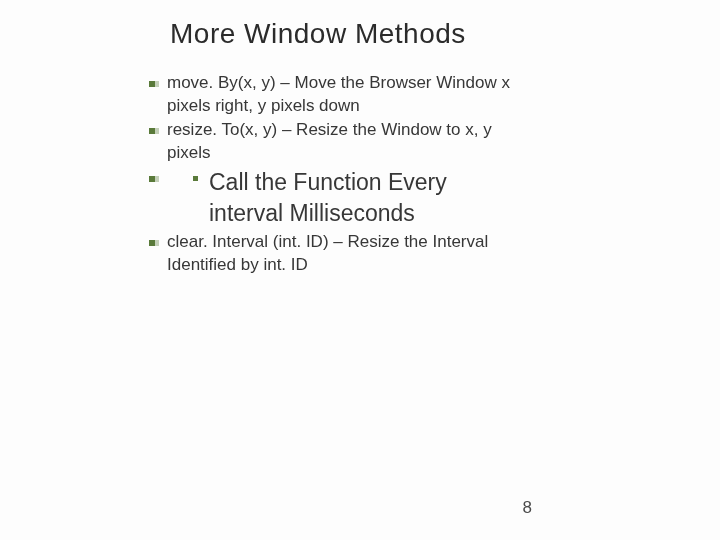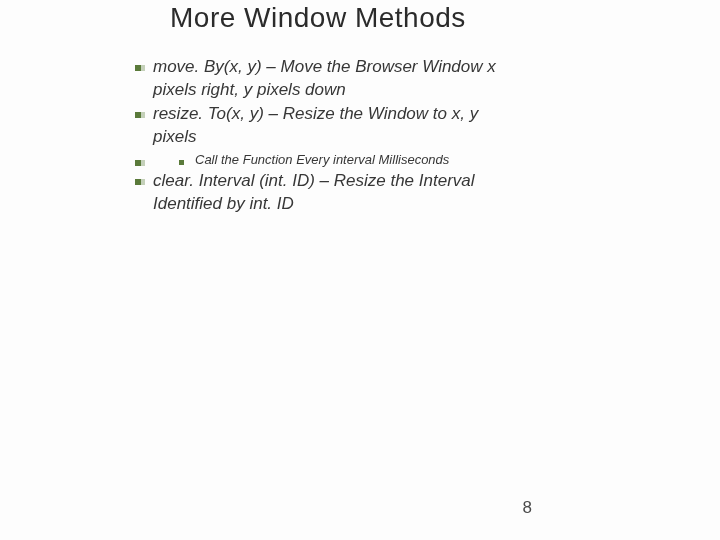--- a/index.html
+++ b/index.html
@@ -10,37 +10,36 @@
     background: #fdfdfd;
     font-family: Verdana, Geneva, sans-serif;
     color: #323232;
     overflow: hidden;
     position: relative;
   }
   .slide {
     box-sizing: border-box;
     width: 576px;
     height: 540px;
-    padding: 2px 40px 20px 40px;
+    padding: 18px 40px 20px 40px;
     position: relative;
   }
   h1.title {
     margin: 0 0 22px 0;
     padding-left: 130px;
     font-family: "Comic Sans MS", "Comic Sans", cursive, sans-serif;
     font-weight: normal;
     font-size: 28px;
     color: #2b2b2b;
     letter-spacing: 0.5px;
   }
   ul.top {
     list-style: none;
-    margin: 3px;
+    margin: 17px;
     padding: 0 8px 0 92px;
-    font-style: italic;
   }
   ul.top > li {
     position: relative;
     padding-left: 18px;
     font-size: 17px;
     line-height: 1.35;
     margin-bottom: 1px;
     color: #373737;
     font-family: Verdana, Geneva, sans-serif;
   }
@@ -55,21 +54,21 @@
     box-shadow: 4px 0 0 rgba(90,122,58,0.35);
   }
   ul.sub {
     list-style: none;
     margin: 2px 0 2px 0;
     padding: 0 0 0 26px;
   }
   ul.sub > li {
     position: relative;
     padding-left: 16px;
-    font-size: 13px;
+    font-size: 23px;
     line-height: 1.35;
     color: #373737;
   }
   ul.sub > li::before {
     content: "";
     position: absolute;
     left: 0;
     top: 9px;
     width: 5px;
     height: 5px;

